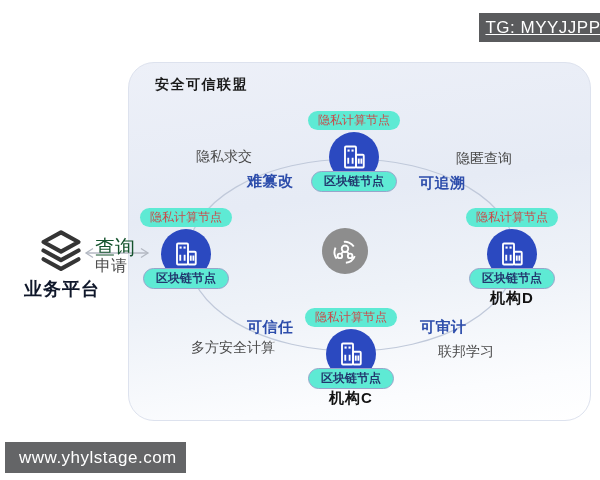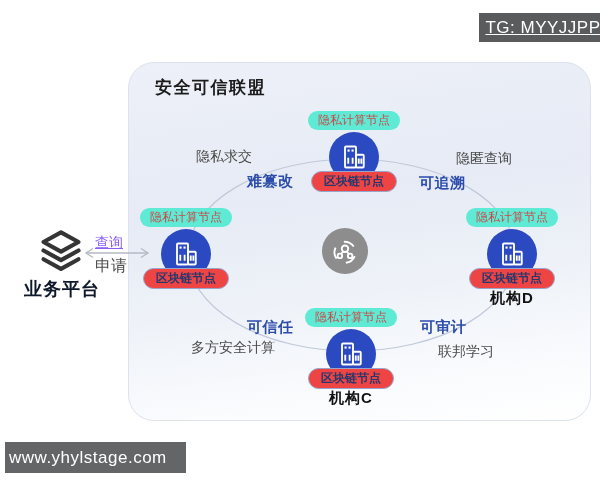--- a/index.html
+++ b/index.html
@@ -10,30 +10,30 @@
   }
   .abs{position:absolute;}
 
   
   .wm{
     background:#5a5b5d;color:#ffffff;font-size:17px;
     display:flex;align-items:center;justify-content:center;
     letter-spacing:.5px;z-index:30;
   }
   #wm-top{left:479px;top:13px;width:128px;height:29px;text-decoration:underline;}
-  #wm-bottom{left:5px;top:442px;width:181px;height:31px;background:#646567;justify-content:flex-start;padding-left:4px;box-sizing:border-box;}
+  #wm-bottom{left:5px;top:442px;width:181px;height:31px;background:#646567;justify-content:flex-start;padding-left:14px;box-sizing:border-box;}
 
   
   #panel{
     left:128px;top:62px;width:463px;height:359px;border-radius:26px;
     background:linear-gradient(172deg,#edf0f8 0%,#e6ebf5 38%,#eef2f8 62%,#fbfcfe 88%,#ffffff 100%);
     border:1px solid #dde2ee;box-sizing:border-box;z-index:1;
   }
   #panel-title{
-    left:155px;top:76px;font-size:17px;font-weight:bold;color:#1b1b1b;
+    left:155px;top:76px;font-size:14px;font-weight:bold;color:#1b1b1b;
     letter-spacing:1.5px;z-index:5;
   }
 
   
   #wires{left:0;top:0;width:600px;height:480px;z-index:2;pointer-events:none;}
 
   
   .node{position:absolute;width:140px;height:100px;z-index:6;}
   .privacy-pill{
     position:absolute;top:0;left:50%;transform:translateX(-50%);
@@ -41,21 +41,21 @@
     background:#5eead4;color:#c94b4b;font-weight:500;white-space:nowrap;
   }
   .node-circle{
     position:absolute;top:21px;left:50%;transform:translateX(-50%);
     width:50px;height:50px;border-radius:50%;background:#2b49c0;
     display:flex;align-items:center;justify-content:center;
   }
   .bc-pill{
     position:absolute;top:60px;left:50%;transform:translateX(-50%);
     font-size:12px;line-height:15px;padding:2px 12px;border-radius:11px;
-    background:#ef4444;border:1px solid #97a5cb;color:#22386e;font-weight:600;
+    background:#5eead4;border:1px solid #97a5cb;color:#22386e;font-weight:600;
     white-space:nowrap;
   }
   .node-name{
     position:absolute;top:81px;left:0;width:100%;text-align:center;
     font-size:15px;font-weight:bold;color:#121212;letter-spacing:1px;
   }
   #node-a{left:284px;top:111px;}
   #node-b{left:116px;top:208px;}
   #node-c{left:281px;top:308px;}
   #node-d{left:442px;top:208px;}
@@ -74,21 +74,21 @@
   #lbl-feat-ad{left:456px;top:150px;}
   #lbl-prop-ad{left:419px;top:174px;}
   #lbl-prop-bc{left:247px;top:318px;}
   #lbl-feat-bc{left:191px;top:339px;}
   #lbl-prop-cd{left:420px;top:318px;}
   #lbl-feat-cd{left:438px;top:343px;}
 
   
   #platform-icon{left:36px;top:226px;width:50px;height:52px;z-index:6;}
   #platform-name{left:12px;top:277px;width:100px;text-align:center;font-size:18px;font-weight:bold;color:#0f172a;letter-spacing:1px;z-index:6;}
-  #arrow-label-top{left:95px;top:234px;font-size:14px;color:#8b5cf6;z-index:6;text-decoration:underline;}
+  #arrow-label-top{left:95px;top:234px;font-size:20px;color:#14532d;z-index:6;}
   #arrow-label-bottom{left:95px;top:256px;font-size:16px;color:#4e4e4e;z-index:6;}
 </style>
 </head>
 <body>
 
 <div id="panel" class="abs"></div>
 <div id="panel-title" class="abs">安全可信联盟</div>
 
 <svg id="wires" class="abs" viewBox="0 0 600 480">
   <ellipse cx="352" cy="255" rx="164" ry="96" fill="none" stroke="#c0c9da" stroke-width="1.2"></ellipse>

